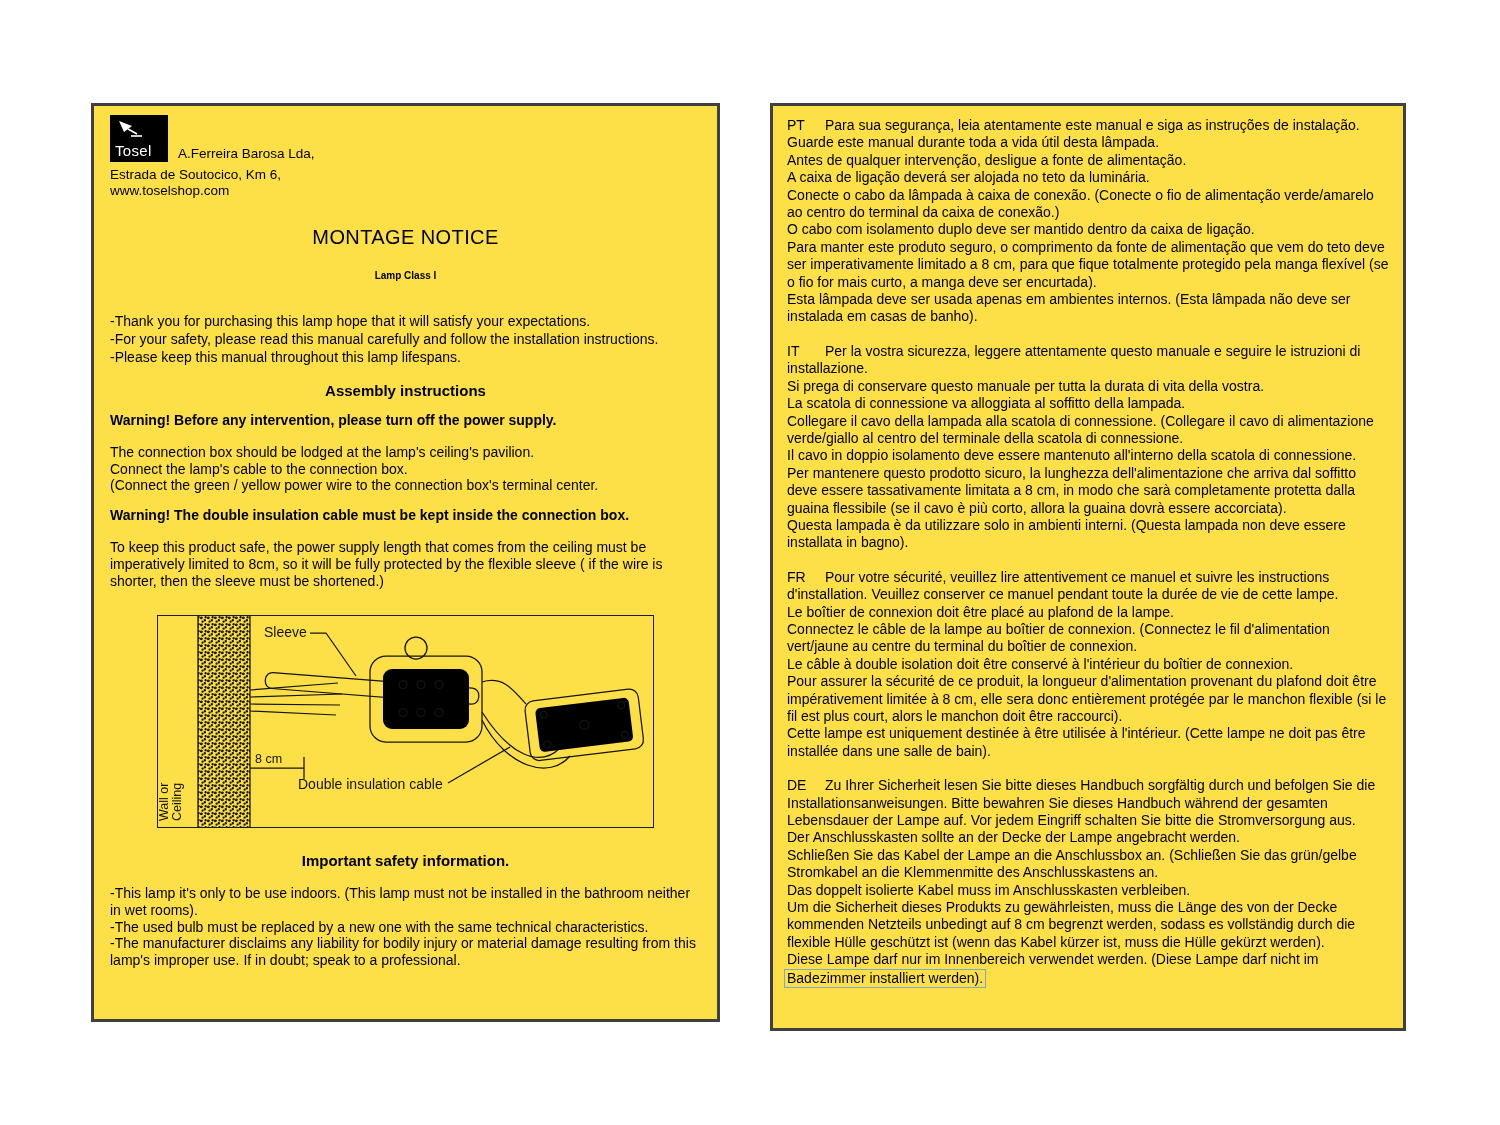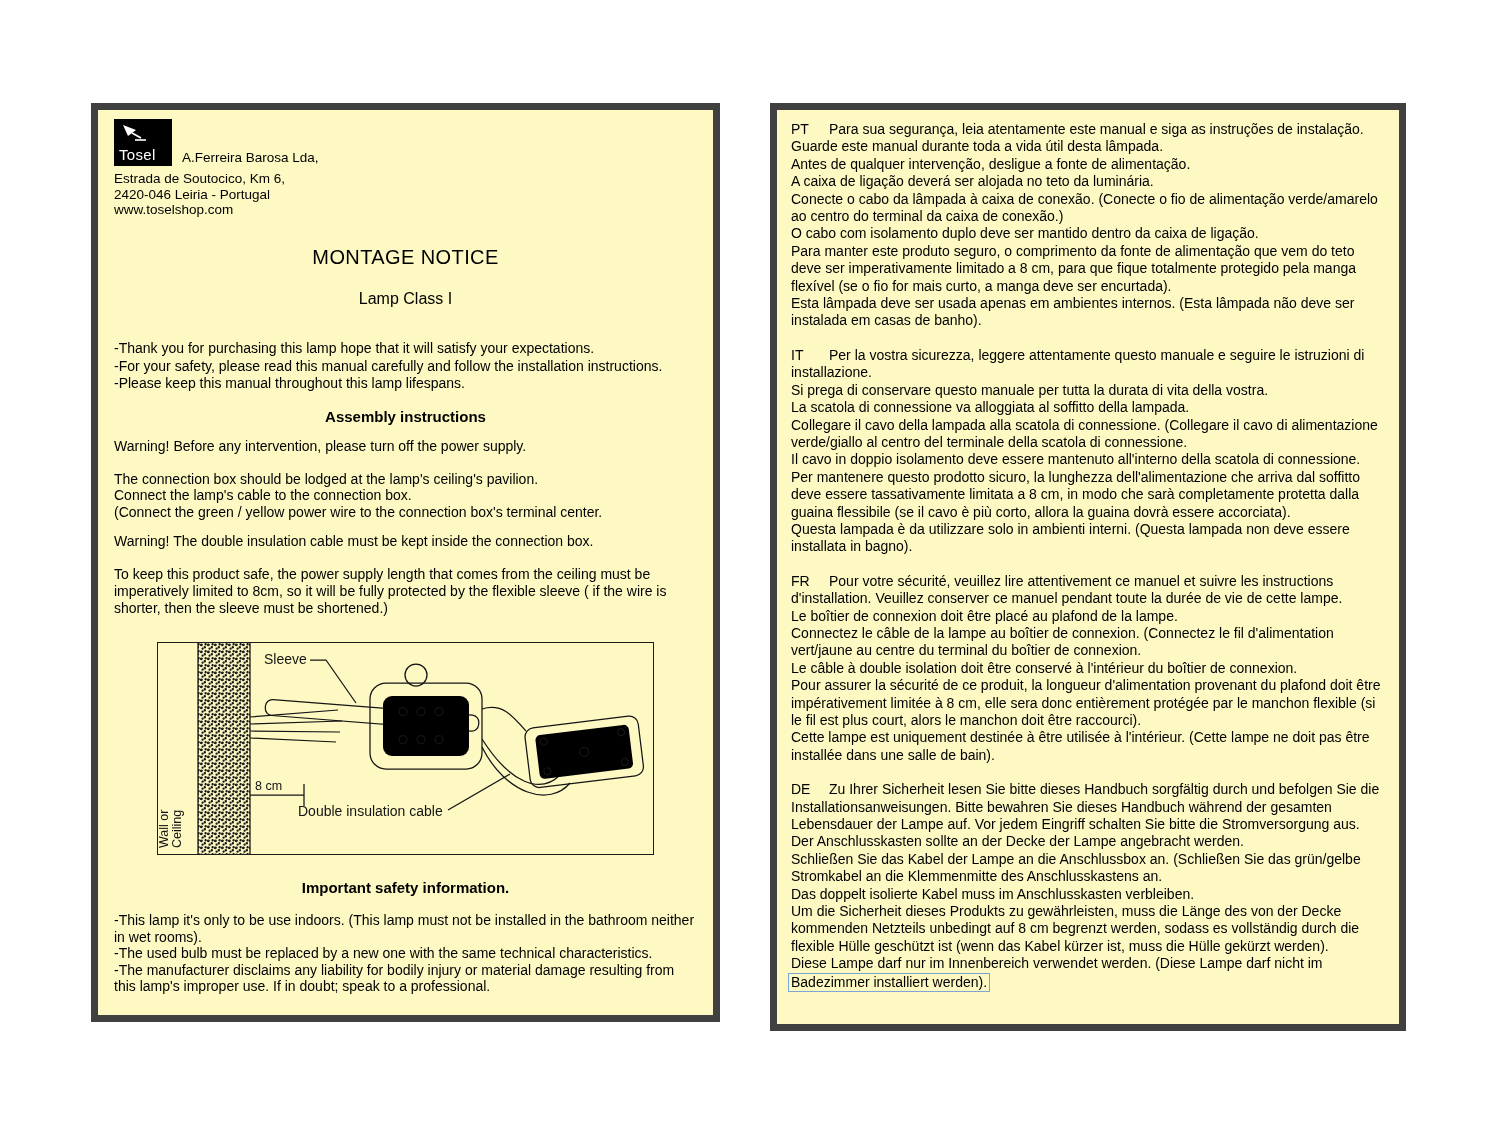--- a/index.html
+++ b/index.html
@@ -9,45 +9,45 @@
     height: 1125px;
     background: #ffffff;
     font-family: "Liberation Sans", "DejaVu Sans", sans-serif;
     color: #000;
   }
   .sheet { position: relative; width: 1500px; height: 1125px; }
 
   .page {
     position: absolute;
     box-sizing: border-box;
-    border: 7px solid #404040;
-    background: #fef9c3;
+    border: 3px solid #404040;
+    background: #fde047;
     overflow: hidden;
   }
   .page-left  { left: 91px;  top: 103px; width: 629px; height: 919px; padding: 9px 16px 0 16px; font-size: 14px; }
   .page-right { left: 770px; top: 103px; width: 636px; height: 928px; padding: 11px 14px 0 14px; font-size: 14px; line-height: 17.4px; }
 
   
   .logo-row { display: flex; align-items: flex-end; gap: 10px; }
   .logo-box {
     width: 58px; height: 47px; background: #000;
     box-sizing: border-box; padding: 3px 5px;
     display: flex; flex-direction: column; justify-content: space-between;
     flex: 0 0 auto;
   }
   .logo-text { color: #fff; font-size: 15px; letter-spacing: 0.3px; }
   .company-name { font-size: 13.5px; padding-bottom: 1px; }
   .address { margin-top: 5px; font-size: 13.5px; line-height: 15.6px; }
 
   .title    { margin: 28px 0 0 0; text-align: center; font-size: 20px; font-weight: 400; letter-spacing: 0.4px; }
-  .subtitle { margin: 21px 0 0 0; text-align: center; font-size: 16px; font-weight: normal; }
+  .subtitle { margin: 21px 0 0 0; text-align: center; font-size: 10px; font-weight: bold; }
 
   .intro { margin-top: 32px; line-height: 17.8px; }
   .section-heading { margin: 15px 0 0 0; text-align: center; font-size: 15px; font-weight: 700; }
-  .warning { margin: 13px 0 0 0; font-weight: normal; line-height: 16.5px; }
+  .warning { margin: 13px 0 0 0; font-weight: bold; line-height: 16.5px; }
   .block { margin-top: 16px; line-height: 16.6px; }
   .para  { margin: 16px 0 0 0; line-height: 17px; }
   .line, .sent { margin: 0; }
 
   .diagram {
     width: 495px; height: 211px;
     margin: 25px auto 0 auto;
     border: 1px solid #1c1c1c;
     position: relative;
   }
@@ -86,21 +86,20 @@
           <path d="M13 11 L22 16" stroke="#ffffff" stroke-width="1.6" fill="none"></path>
           <path d="M16 18 L27 18" stroke="#ffffff" stroke-width="1.6" fill="none"></path>
         </svg>
         <div class="logo-text">Tosel</div>
       </div>
       <div class="company-name">A.Ferreira Barosa Lda,</div>
     </div>
 
     <div class="address">
         <div class="line">Estrada de Soutocico, Km 6,</div>
-        <div class="line">2420-046 Leiria - Portugal</div>
         <div class="line">www.toselshop.com</div>
       </div>
 
     <div class="title">MONTAGE NOTICE</div>
     <div class="subtitle">Lamp Class I</div>
 
     <div class="intro">
         <p class="line">-Thank you for purchasing this lamp hope that it will satisfy your expectations.</p>
         <p class="line">-For your safety, please read this manual carefully and follow the installation instructions.</p>
         <p class="line">-Please keep this manual throughout this lamp lifespans.</p>

